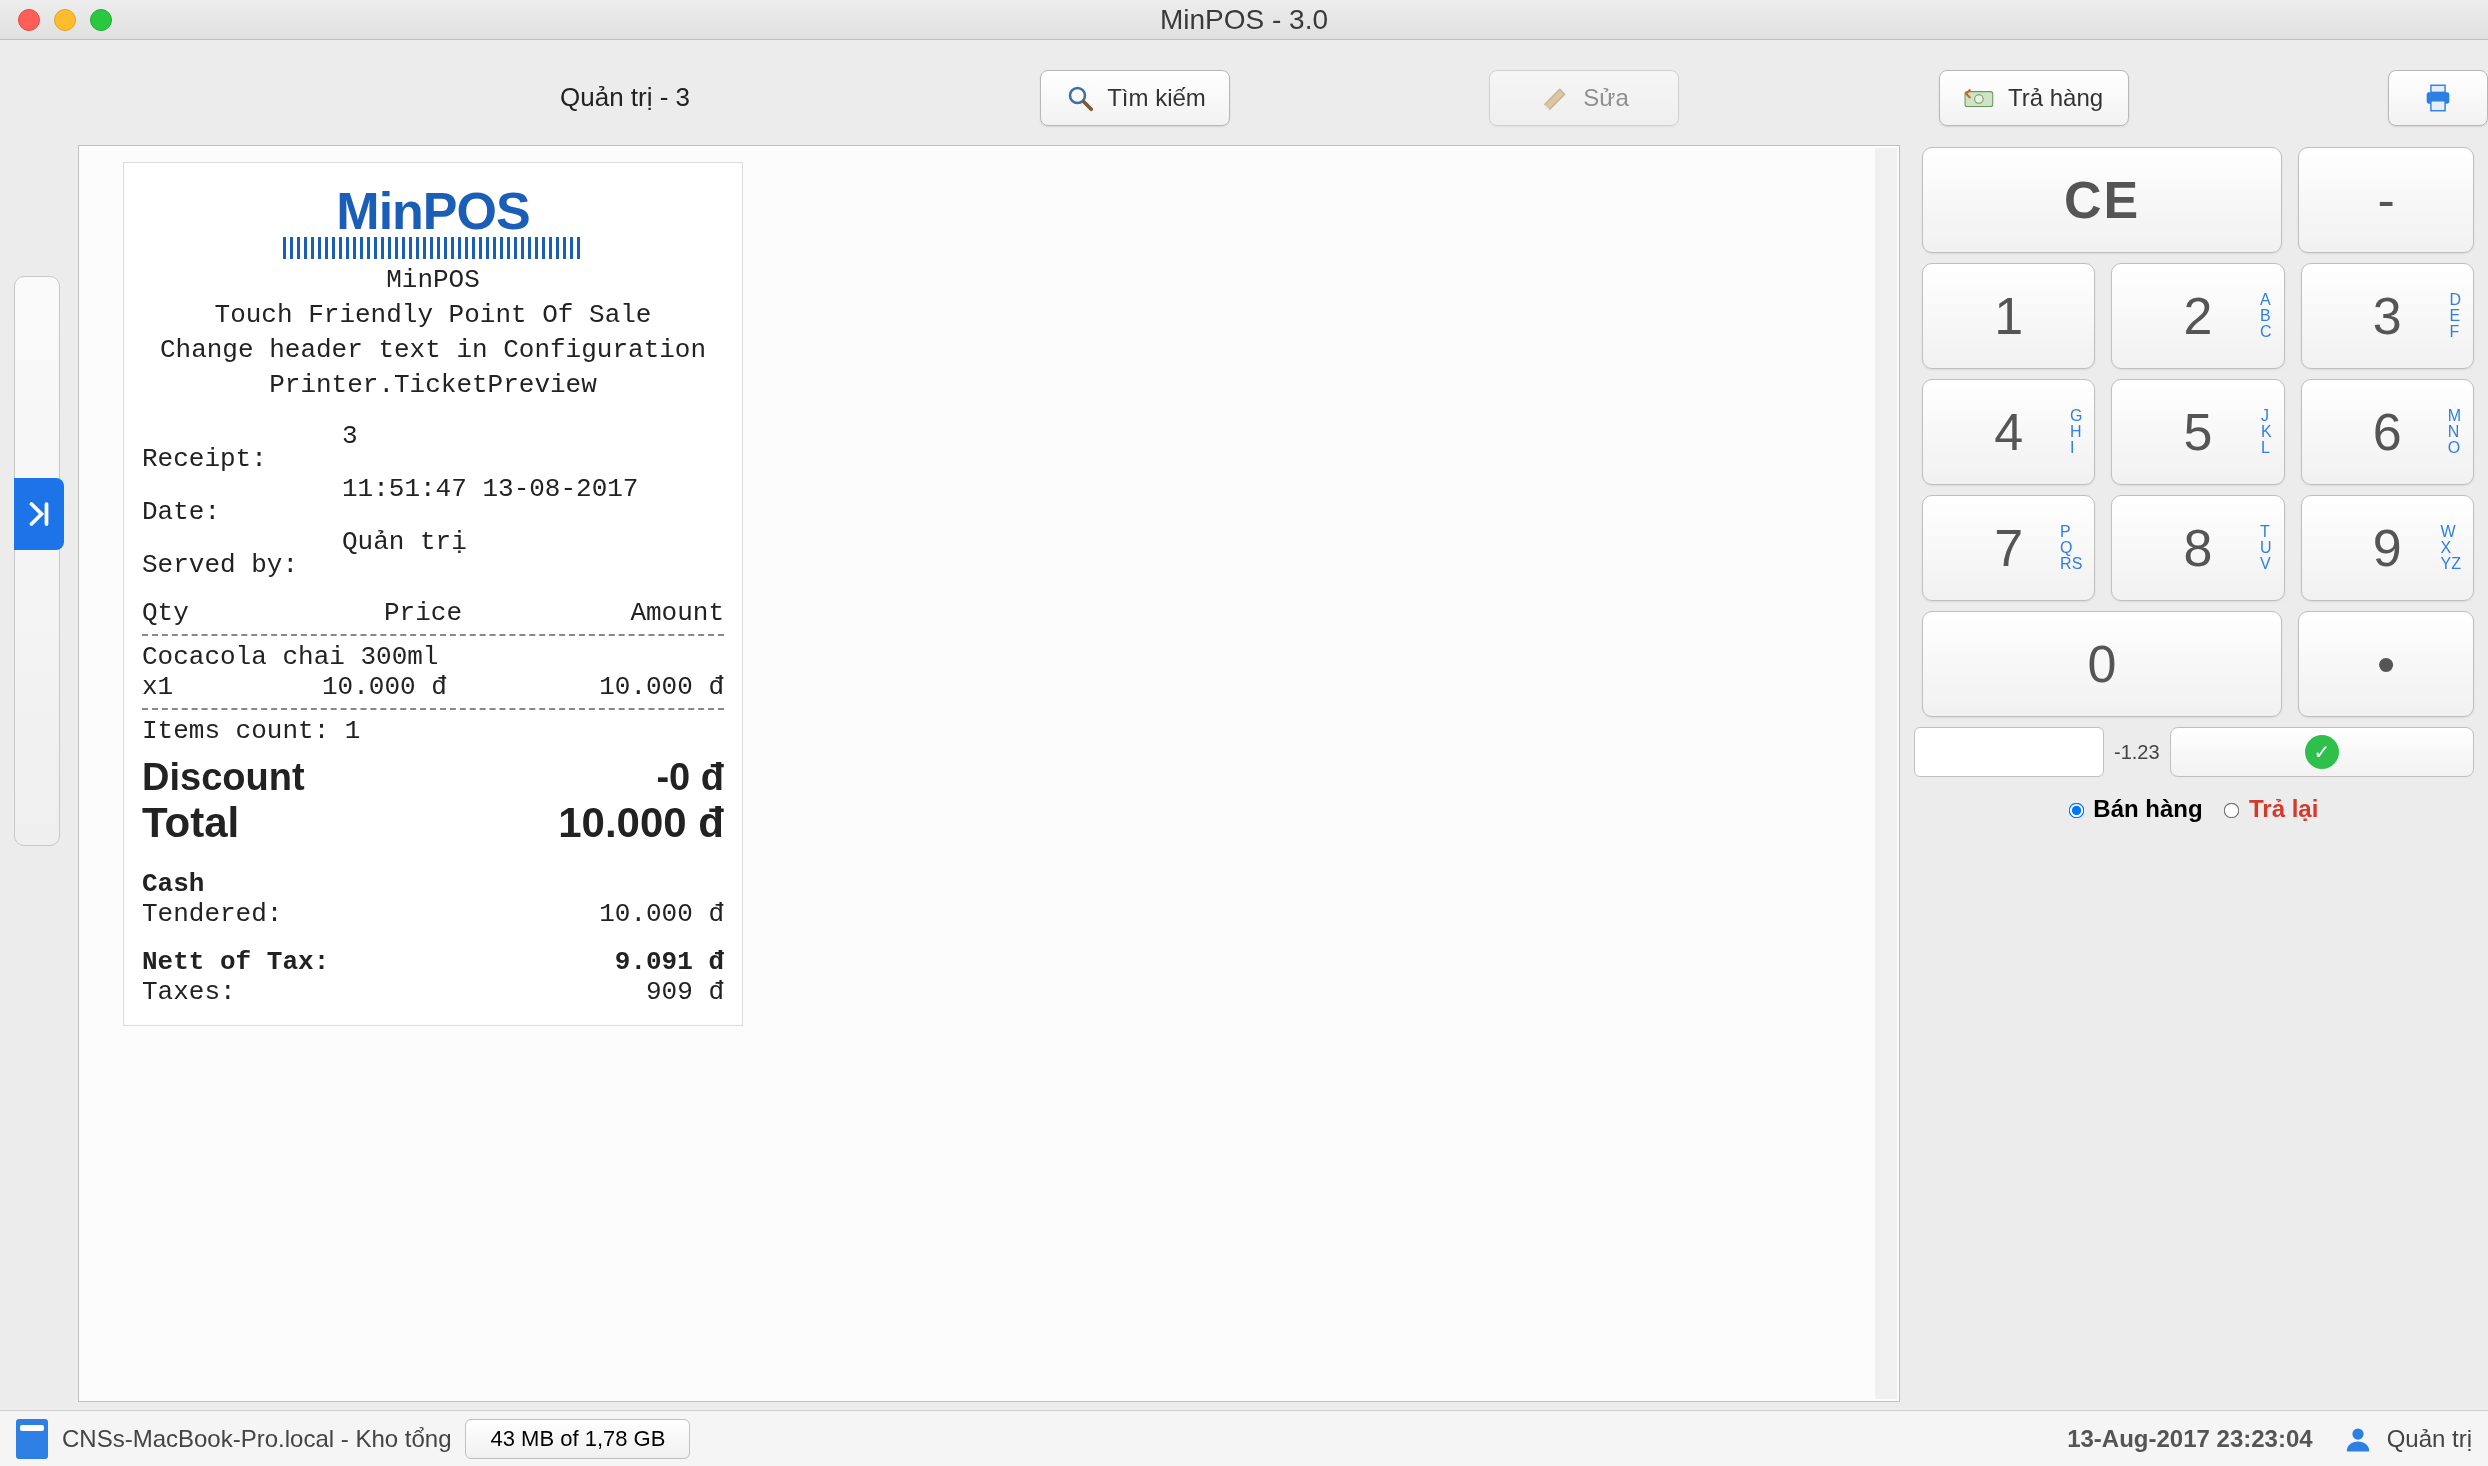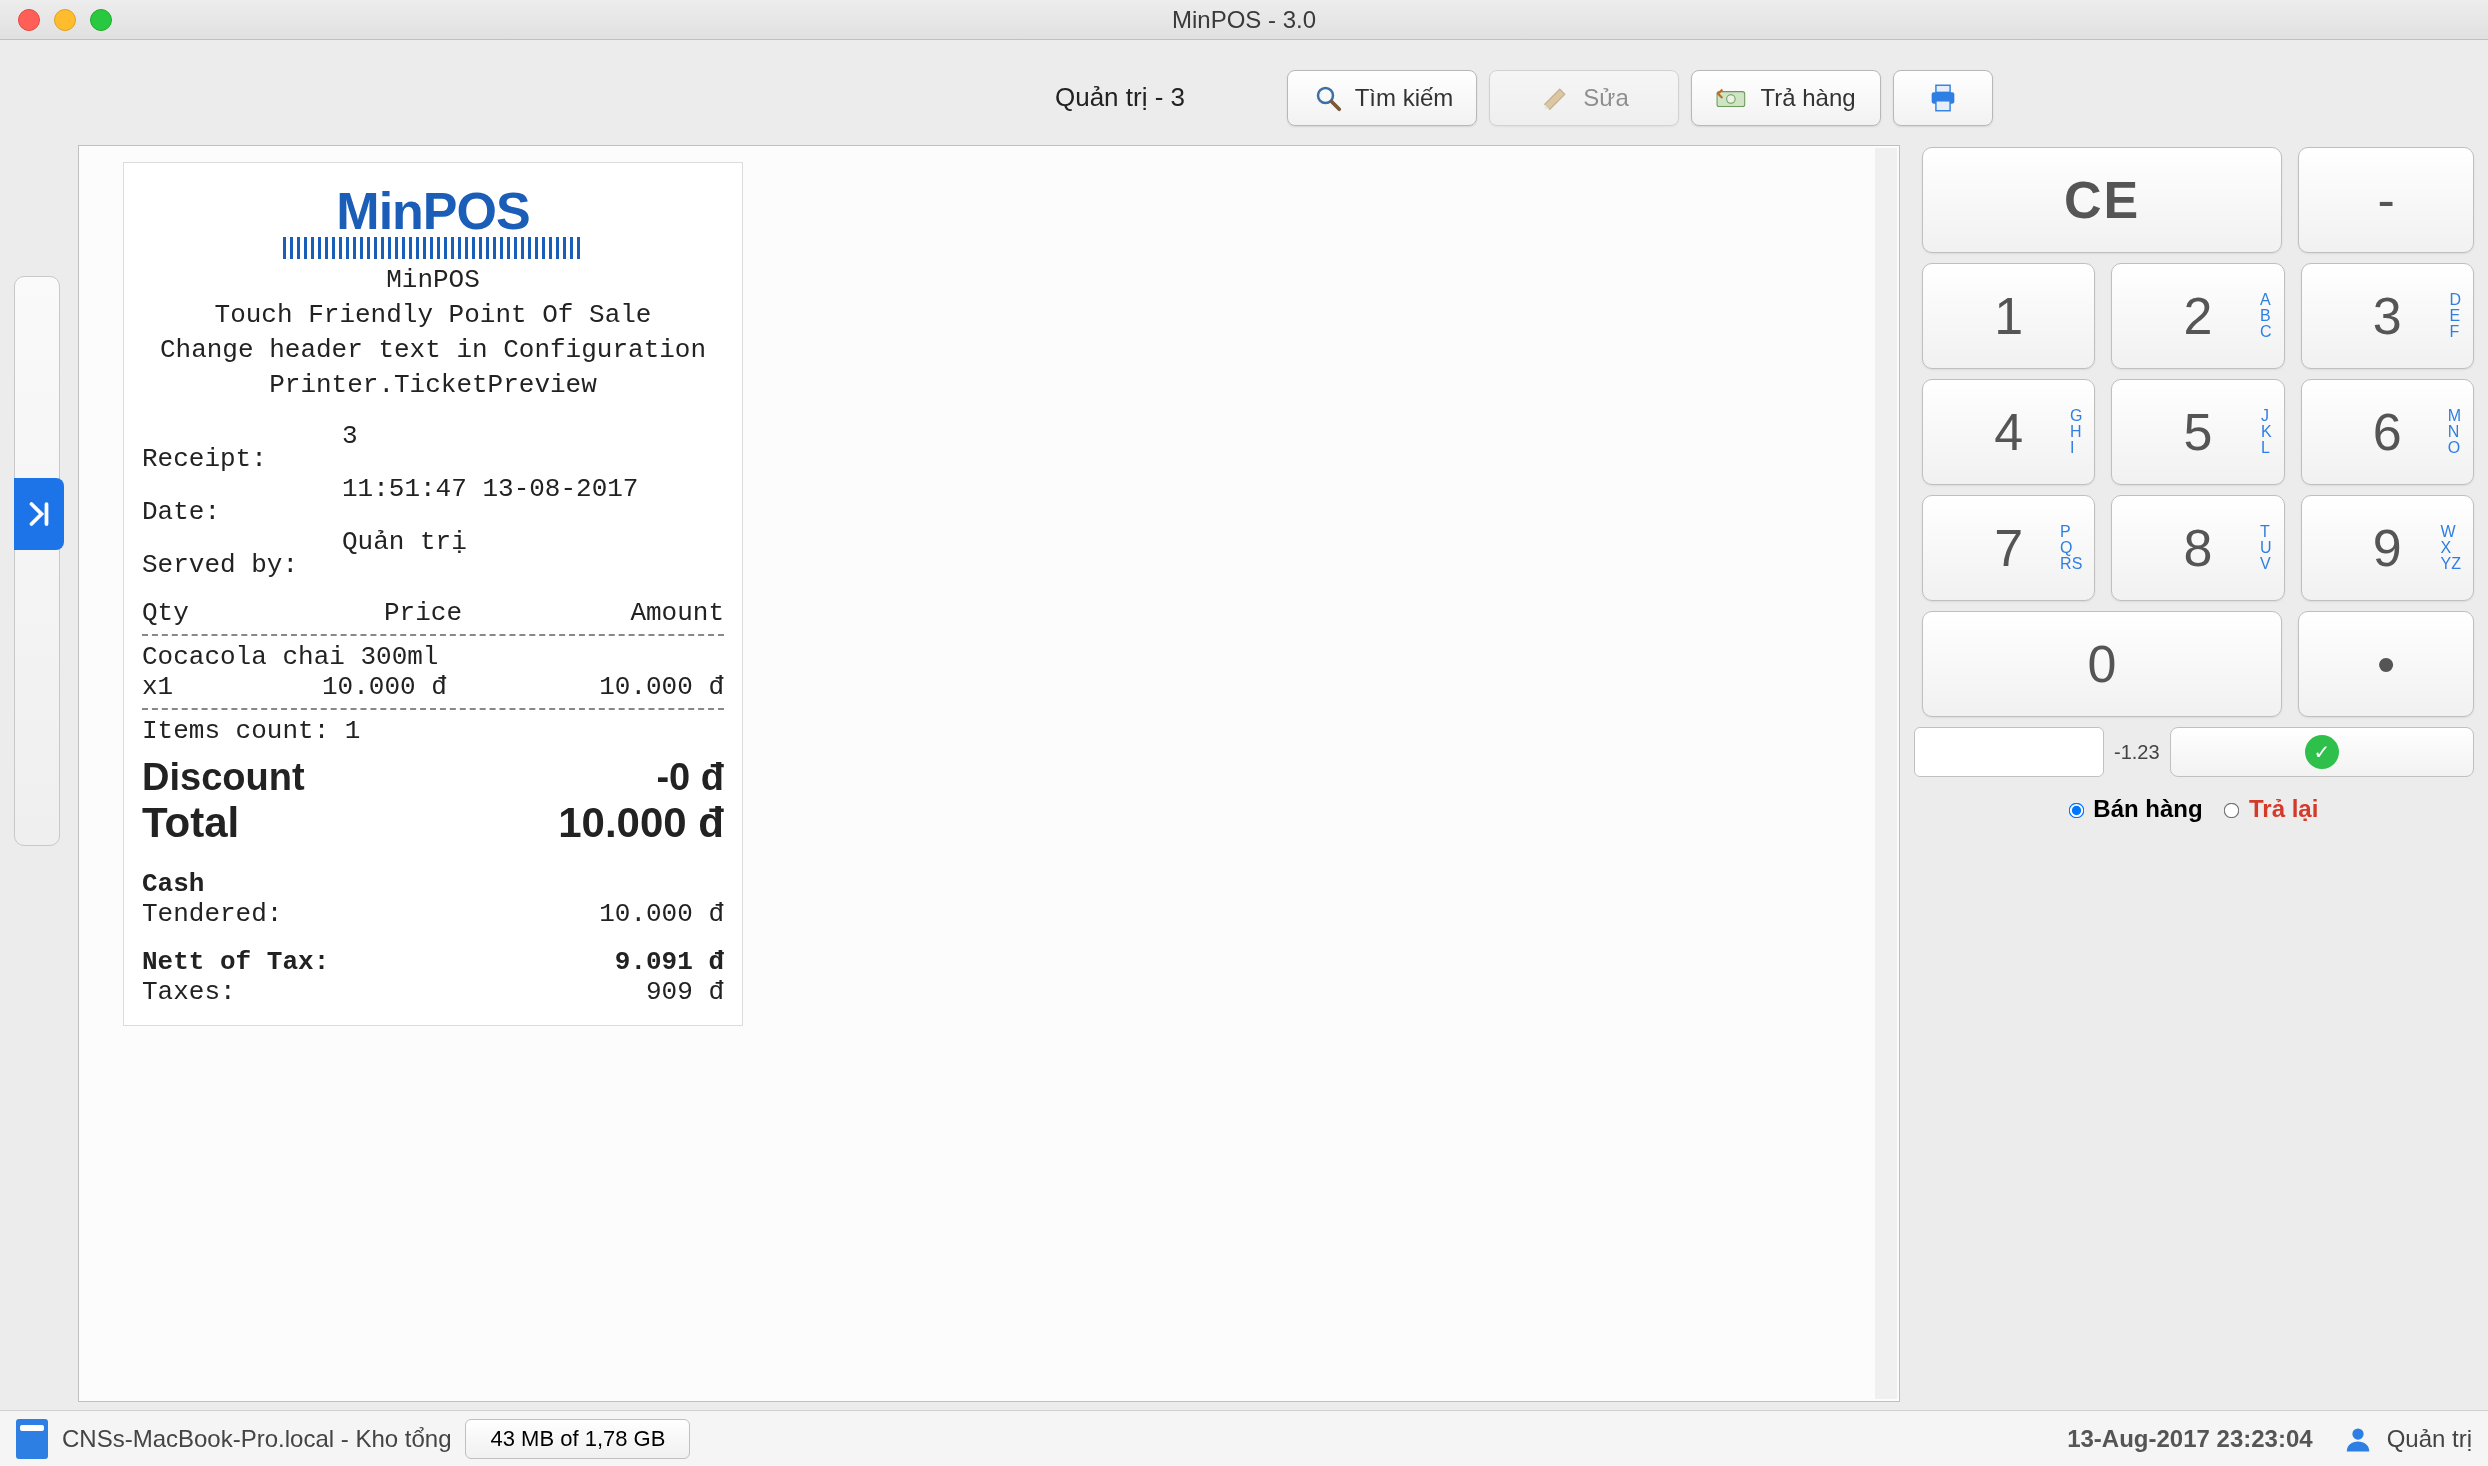--- a/index.html
+++ b/index.html
@@ -26,30 +26,30 @@
       gap: 14px;
       position: absolute;
       left: 18px;
     }
     .light { width: 22px; height: 22px; border-radius: 50%; }
     .light.red { background: #ff5f57; border: 1px solid #e1493f; }
     .light.yellow { background: #ffbd2e; border: 1px solid #e0a020; }
     .light.green { background: #28c940; border: 1px solid #1dad2b; }
     .title-text {
       margin: 0 auto;
-      font-size: 24px;
+      font-size: 28px;
       color: #3a3a3a;
     }
     
     .toolbar {
       height: 105px;
       display: flex;
       align-items: center;
-      justify-content: center;
-      gap: 12px;
+      justify-content: space-between;
+      gap: 20px;
       padding: 20px 0 10px 0;
     }
     .admin-label {
       font-size: 26px;
       color: #222;
       margin-right: 90px;
       margin-left: 560px;
     }
     .tb-btn {
       height: 56px;

